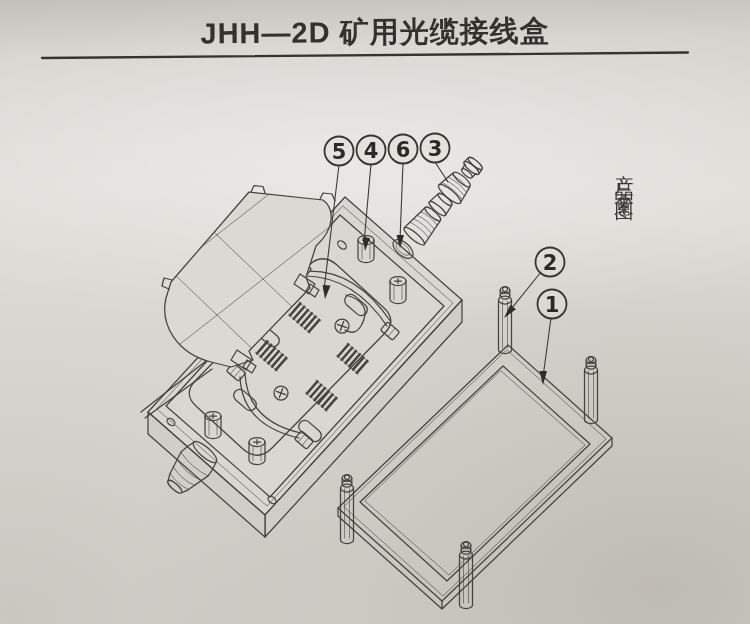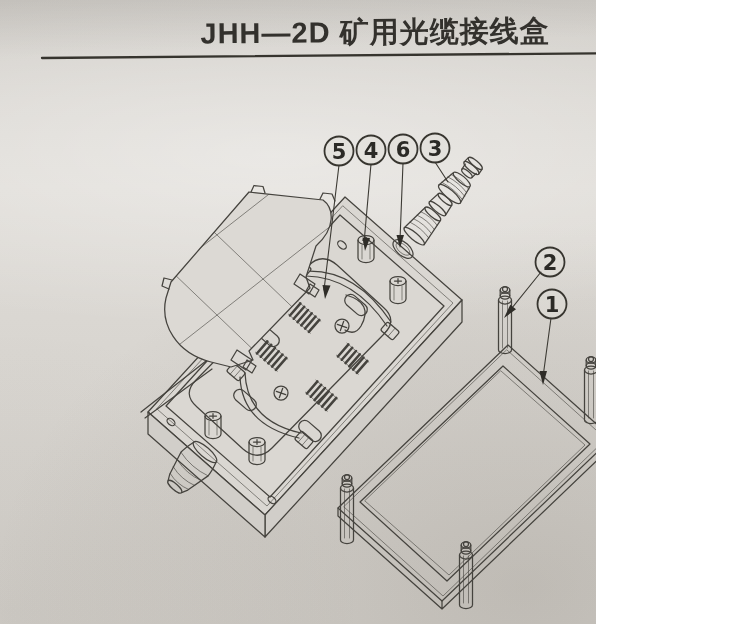--- a/index.html
+++ b/index.html
@@ -1,18 +1,18 @@
 <!DOCTYPE html>
 <html><head>
 <meta charset="utf-8">
 <style>
   html,body{margin:0;padding:0;}
   body{width:750px;height:624px;overflow:hidden;
     font-family:"Liberation Sans","DejaVu Sans",sans-serif;}
-  .photo{position:relative;width:596px;height:624px;overflow:hidden;
+  .photo{position:relative;width:750px;height:624px;overflow:hidden;
     background:
       linear-gradient(178deg, rgba(70,66,60,0.10), rgba(70,66,60,0) 9%),
       radial-gradient(ellipse 860px 240px at 46% 25%, rgba(255,255,255,0.38), rgba(255,255,255,0) 72%),
       radial-gradient(ellipse 760px 520px at 88% 94%, rgba(96,88,76,0.20), rgba(96,88,76,0) 70%),
       radial-gradient(ellipse 500px 400px at 2% 98%, rgba(96,88,76,0.10), rgba(96,88,76,0) 70%),
       linear-gradient(180deg,#d2cfca 0%,#dad7d2 16%,#dfdcd7 30%,#d9d6d1 55%,#d6d3ce 100%);}
   .title{position:absolute;left:0;top:13px;width:750px;text-align:center;
     font-size:29px;font-weight:600;color:#33312d;letter-spacing:1px;
     transform:rotate(-0.5deg);}
   .side-label{position:absolute;left:611px;top:160px;

